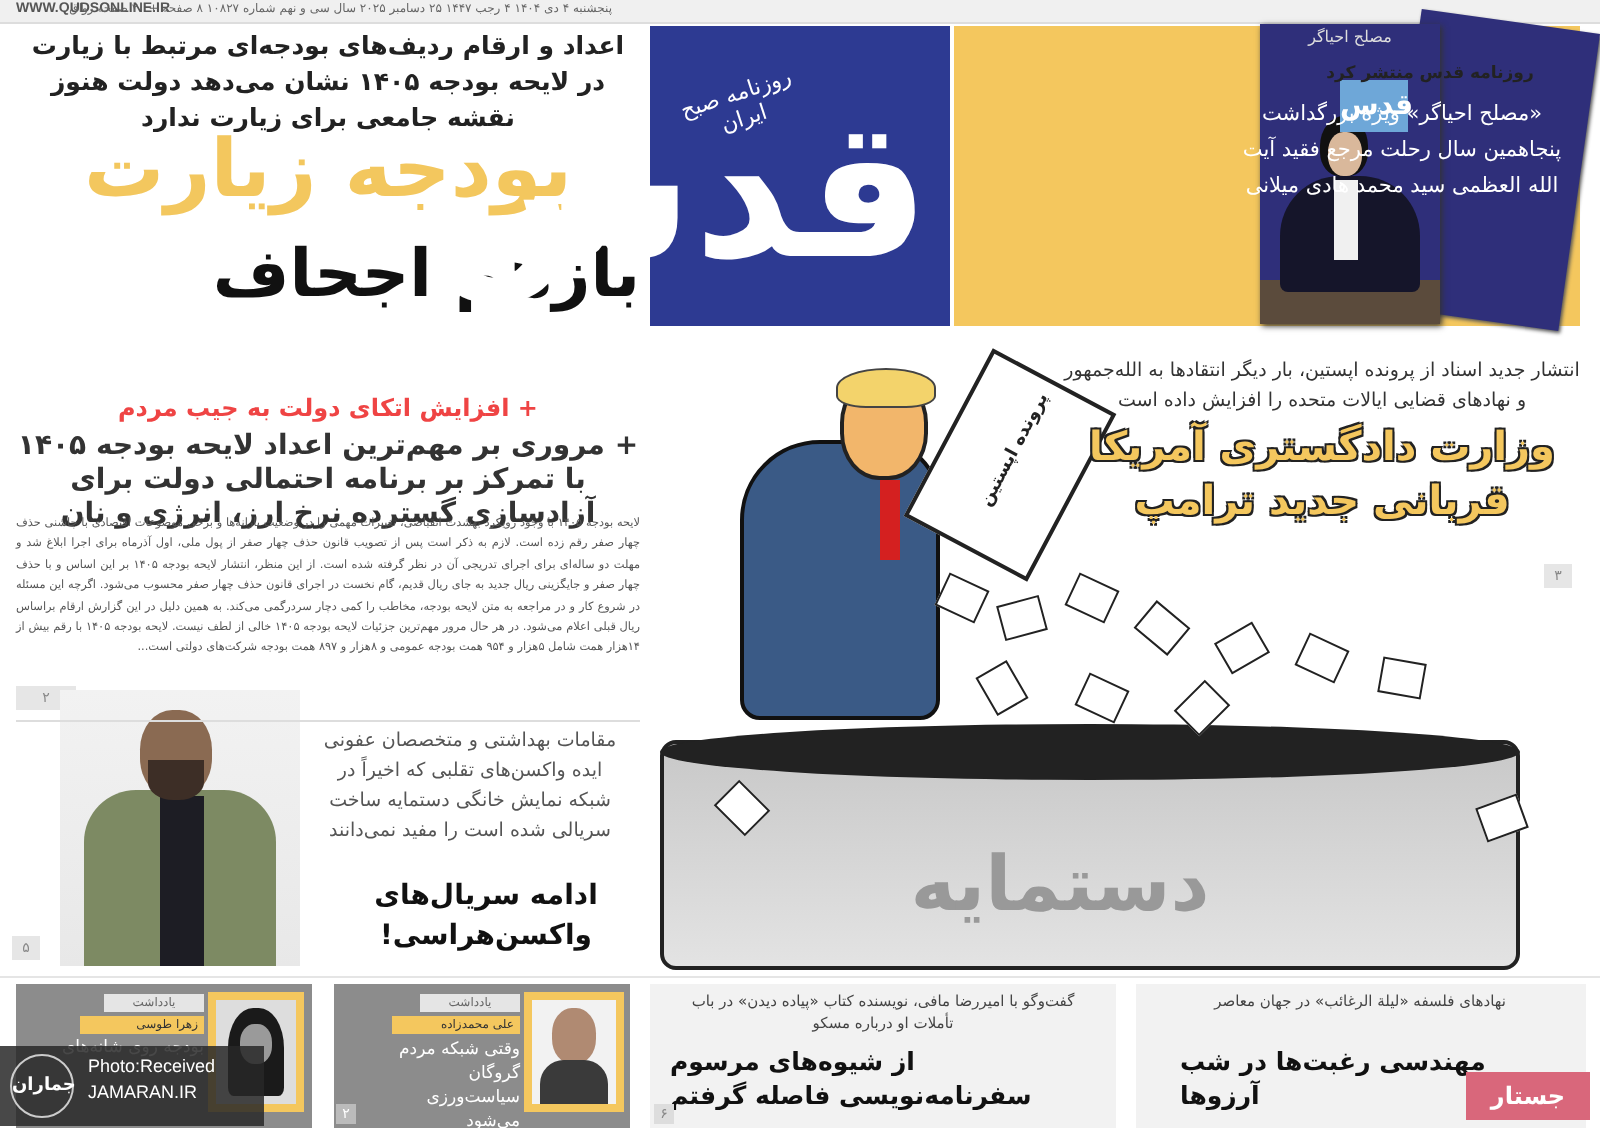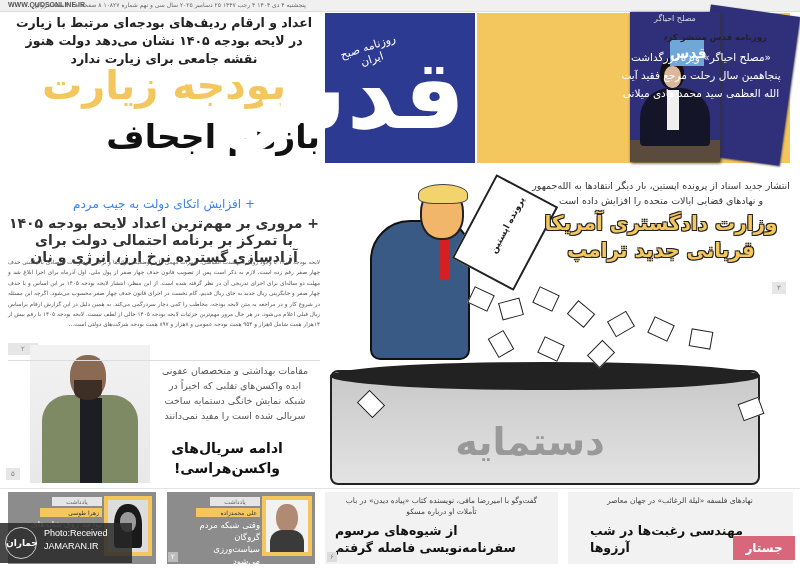--- a/index.html
+++ b/index.html
@@ -10,34 +10,34 @@
 
 #topbar-left{left:0;top:0;width:325px;height:12px;background:#f0f0f0;border-bottom:1px solid #ddd}
 #site-url{left:8px;top:1px;font-size:7px;font-weight:bold;color:#555;font-family:"Liberation Sans",sans-serif}
 #price-line{right:6px;top:1px;font-size:6px;color:#666}
 #topbar-right{left:325px;top:0;width:475px;height:12px;background:#f0f0f0;border-bottom:1px solid #ddd}
 #date-line{left:6px;top:1px;font-size:6px;color:#666;width:300px;direction:rtl;text-align:right}
 
 #lead-kicker{left:8px;top:14px;width:312px;font-size:12.5px;font-weight:bold;line-height:18px;color:#222}
 #lead-headline-1{left:8px;top:60px;width:312px;font-size:40px;font-weight:bold;color:#f3c75e;line-height:50px;text-align:center}
 #lead-headline-2{left:8px;top:108px;width:312px;font-size:33px;font-weight:bold;color:#111;line-height:58px;text-align:right}
-#lead-sub{left:8px;top:196px;width:312px;font-size:12px;font-weight:normal;color:#3b82f6;line-height:16px}
+#lead-sub{left:8px;top:196px;width:312px;font-size:12px;font-weight:bold;color:#ef4444;line-height:16px}
 #lead-sub2{left:8px;top:215px;width:312px;font-size:14px;font-weight:bold;color:#333;line-height:17px}
 #lead-body{left:8px;top:257px;width:312px;font-size:5.7px;color:#555;line-height:10.4px;text-align:justify}
 #lead-page-badge{left:8px;top:343px;width:30px;height:12px;background:#e6e6e6}
 .badge{font-size:7px;color:#888;text-align:center;line-height:12px}
 #sep1{left:8px;top:360px;width:312px;height:1px;background:#ddd}
 
 #vac-photo{left:30px;top:345px;width:120px;height:138px;background:linear-gradient(#f2f2f2,#e8e8e8)}
 #vac-person-head{left:70px;top:355px;width:36px;height:44px;border-radius:45%;background:#8a6a52}
 #vac-person-beard{left:74px;top:380px;width:28px;height:20px;border-radius:0 0 45% 45%;background:#3d2e26}
 #vac-person-body{left:42px;top:395px;width:96px;height:88px;border-radius:26px 26px 0 0;background:#7d8a63}
 #vac-person-shirt{left:80px;top:398px;width:22px;height:85px;background:#1d1d24}
 #vac-summary{left:160px;top:363px;width:150px;font-size:9.5px;color:#555;line-height:15px}
-#vac-headline{left:152px;top:438px;width:150px;font-size:14px;font-weight:bold;color:#111;line-height:20px}
+#vac-headline{left:168px;top:438px;width:150px;font-size:14px;font-weight:bold;color:#111;line-height:20px}
 #vac-badge{left:6px;top:468px;width:14px;height:12px;background:#e6e6e6}
 
 #masthead{left:325px;top:13px;width:150px;height:150px;background:#2d3a92}
 #masthead-logo{left:345px;top:35px;width:120px;height:128px;font-size:96px;color:#fff;font-weight:bold;line-height:120px;text-align:center;direction:rtl}
 #masthead-tagline{left:340px;top:40px;width:60px;font-size:11px;color:#fff;line-height:13px;transform:rotate(-18deg);direction:rtl;text-align:center}
 
 #promo-box{left:477px;top:13px;width:313px;height:150px;background:#f4c75e}
 #promo-kicker{left:650px;top:32px;width:130px;font-size:8.5px;font-weight:bold;color:#222}
 #promo-text{left:620px;top:48px;width:162px;font-size:10.5px;color:#fff;line-height:18px}
 #mag-back{left:700px;top:10px;width:90px;height:150px;background:#2f2f7a;transform:rotate(8deg);box-shadow:1px 1px 2px #555}

